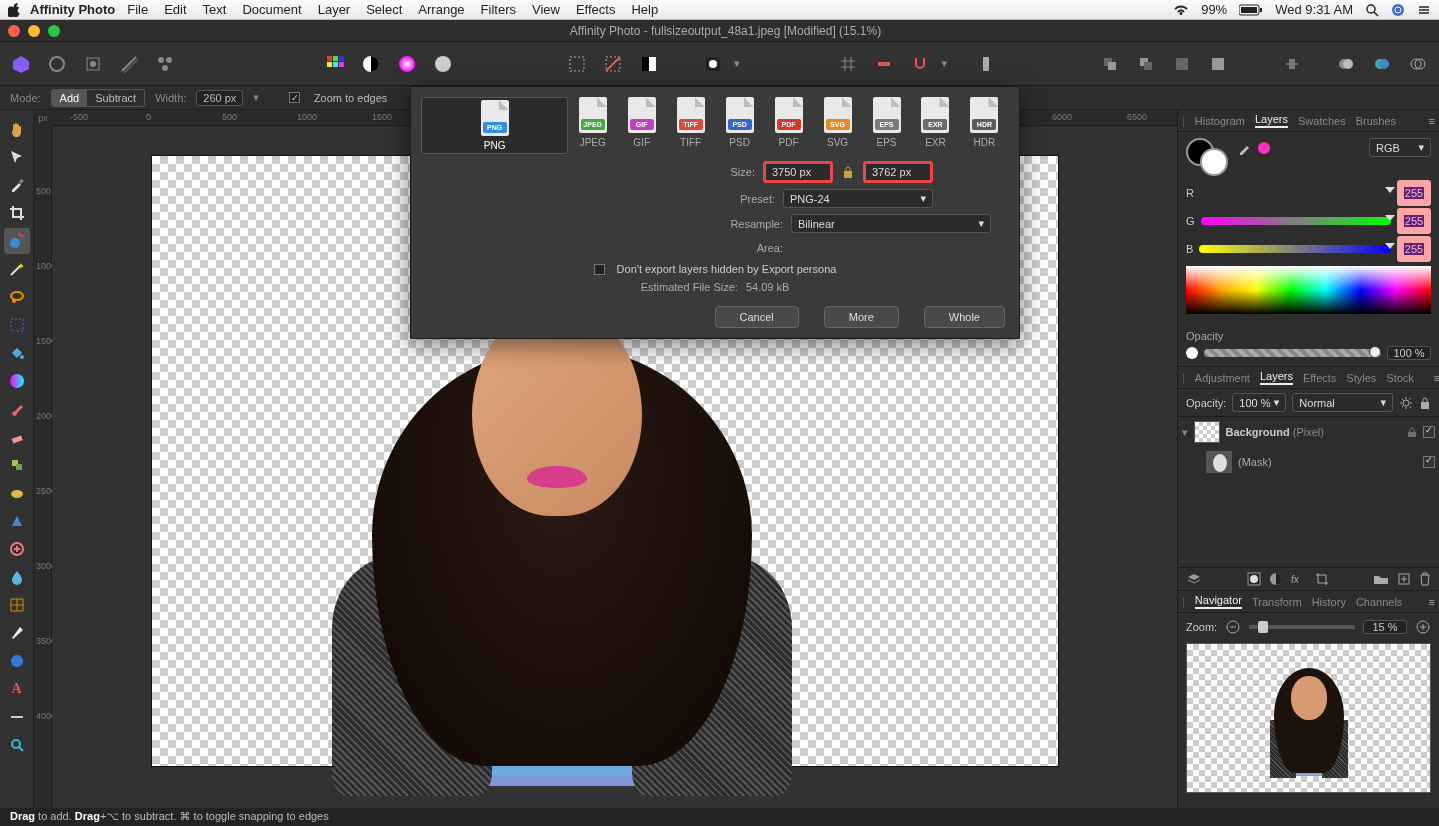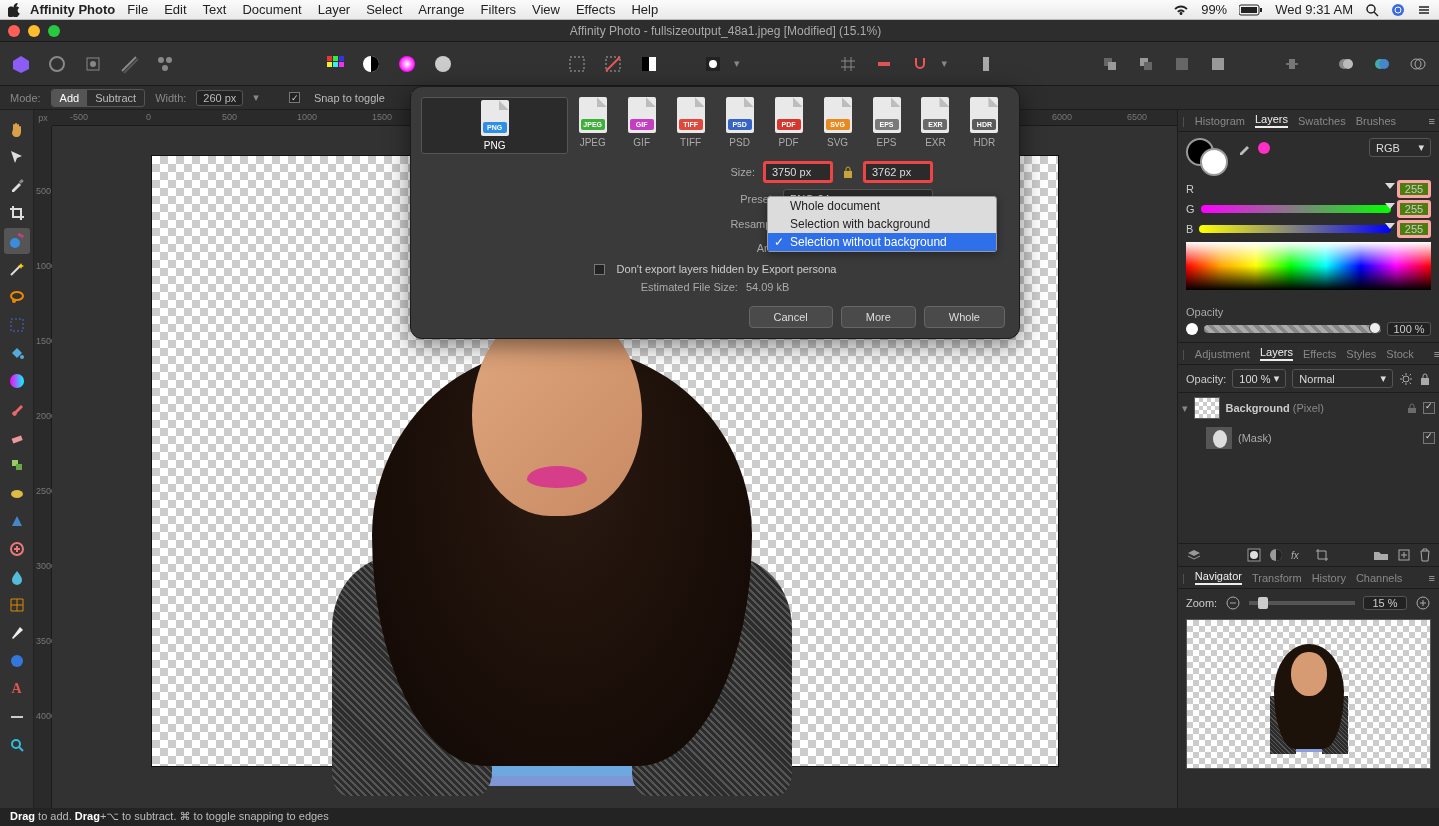--- a/index.html
+++ b/index.html
@@ -65,21 +65,21 @@
 .tabrow { display:flex; align-items:center; border-bottom:1px solid #1c1c1c; height:22px; padding:0 4px; gap:10px; color:#888;}
 .tabrow .tab { cursor:default; }
 .tabrow .tab.active { color:#eee; border-bottom:2px solid #eee; padding-bottom:1px;}
 .panel-body { padding:6px 8px; border-bottom:1px solid #1c1c1c;}
 .color-circles { position:relative; width:44px; height:40px; }
 .color-circles .c1{position:absolute;top:0;left:0;width:28px;height:28px;border-radius:50%;background:#000;border:2px solid #999;}
 .color-circles .c2{position:absolute;top:10px;left:14px;width:28px;height:28px;border-radius:50%;background:#fff;border:2px solid #999;}
 .slider-row { display:flex; align-items:center; gap:6px; margin:2px 0;}
 .slider-row .sl { flex:1; height:8px; border-radius:4px; position:relative;}
 .slider-row .sl::after{content:"";position:absolute;right:-4px;top:-2px;width:0;height:0;border-left:5px solid transparent;border-right:5px solid transparent;border-top:6px solid #ddd;}
-.slider-row .val { width:34px; background:#4d7c0f; border:3px solid #fca5a5; text-align:center; border-radius:3px;}
+.slider-row .val { width:34px; background:#701a75; border:7px solid #fca5a5; text-align:center; border-radius:3px;}
 .spectrum { height:48px; margin-top:4px; background: linear-gradient(to bottom, rgba(255,255,255,1), rgba(255,255,255,0) 50%, rgba(0,0,0,0) 50%, #000), linear-gradient(to right, red,orange,yellow,lime,cyan,blue,magenta,red);}
 .opacity-row{display:flex;align-items:center;gap:6px;margin-top:4px;}
 .opacity-row .track{flex:1;height:8px;background:repeating-linear-gradient(45deg,#888 0 4px,#aaa 4px 8px);border-radius:4px;position:relative;}
 .opacity-row .thumb{position:absolute;right:0;top:-3px;width:12px;height:12px;border-radius:50%;background:#eee;border:1px solid #333;}
 .valbox{width:44px;background:#222;border:1px solid #555;text-align:center;border-radius:3px;}
 
 .layer-row{display:flex;align-items:center;gap:6px;padding:4px;}
 .layer-thumb{width:26px;height:22px;background:repeating-conic-gradient(#ccc 0 25%,#fff 0 50%) 0 0/8px 8px;border:1px solid #555;}
 .layer-thumb.inner{width:26px;height:22px;background:#555;}
 .mini-check{width:12px;height:12px;border:1px solid #777;background:#333;position:relative;}
@@ -99,34 +99,34 @@
 .nav-preview .mface{position:absolute;top:18px;left:27px;width:36px;height:44px;background:#d79b73;border-radius:48%;}
 .nav-preview .mshirt{position:absolute;top:60px;left:14px;width:62px;height:58px;background:#8aa0de;border-radius:40% 40% 6% 6%/30% 30% 10% 10%;}
 .nav-preview .mjak{position:absolute;top:62px;left:6px;width:26px;height:58px;background:repeating-linear-gradient(45deg,#2c2c2c 0 2px,#555 2px 3px);}
 .nav-preview .mjakr{position:absolute;top:62px;right:6px;width:26px;height:58px;background:repeating-linear-gradient(45deg,#2c2c2c 0 2px,#555 2px 3px);}
 
 
 .status-bar { position:absolute; bottom:0; left:0; right:0; height:18px; background:#232323; color:#bbb; font-size:11px; padding:2px 10px;}
 .status-bar b{color:#fff;}
 
 
-.dialog { position:absolute; top:86px; left:410px; width:610px; background:#3a3a3a; border:1px solid #1b1b1b; border-radius:12px; box-shadow:0 6px 24px rgba(0,0,0,.5); padding-bottom:10px;}
+.dialog { position:absolute; top:86px; left:410px; width:610px; background:#3a3a3a; border:1px solid #1b1b1b; border-radius:1px; box-shadow:0 6px 24px rgba(0,0,0,.5); padding-bottom:10px;}
 .fmt-row { display:flex; justify-content:space-around; padding:10px 10px 4px;}
 .fmt { display:flex; flex-direction:column; align-items:center; gap:4px; font-size:10px; color:#aaa; width:50px;}
 .fmt.sel { color:#fff; }
 .fmt .icon { width:28px; height:36px; background:#e9e9e9; border-radius:2px; position:relative;}
 .fmt .icon::before{content:"";position:absolute;top:0;right:0;width:10px;height:10px;background:#bdbdbd;clip-path:polygon(0 0,100% 100%,0 100%);} 
 .fmt .badge{position:absolute;bottom:3px;left:2px;right:2px;height:11px;border-radius:2px;font-size:7px;font-weight:700;color:#fff;text-align:center;line-height:11px;}
 .form-row{display:flex;align-items:center;gap:8px;justify-content:flex-end;padding:3px 28px 3px 0;}
 .form-row label{color:#aaa;width:140px;text-align:right;}
 .txt{background:#2b2b2b;border:3px solid #ef4444;border-radius:3px;padding:2px 6px;color:#ddd;width:70px;text-align:left;}
 .sel{background:#2b2b2b;border:1px solid #555;border-radius:3px;padding:2px 6px;color:#ddd;width:150px;display:flex;justify-content:space-between;align-items:center;}
 .sel.wide{width:200px;}
 .lockicon{width:14px;height:14px;}
-.btnrow{display:flex;justify-content:flex-end;gap:8px;padding:10px 14px 0;}
+.btnrow{display:flex;justify-content:flex-end;gap:25px;padding:10px 14px 0;}
 .dlg-btn{background:#4a4a4a;border:1px solid #666;border-radius:4px;color:#ddd;padding:4px 24px;font-size:11px;}
 
 
 .dropdown{position:absolute; width:230px; background:#dcdcdc; border:1px solid #9a9a9a; border-radius:3px; box-shadow:0 2px 8px rgba(0,0,0,.4); color:#222;}
 .dropdown .opt{padding:2px 22px; font-size:12px; position:relative;}
 .dropdown .opt.hover{background:#2f6fea;color:#fff;}
 .dropdown .opt .chk{position:absolute;left:6px;}
 svg{display:block;}
 </style>
 </head>
@@ -362,21 +362,21 @@
   <span class="lbl">Mode:</span>
   <div class="seg">
     <span class="active">Add</span>
     <span>Subtract</span>
   </div>
   <span class="lbl">Width:</span>
   <span class="field">260 px</span>
     <span style="color:#888">▾</span>
   <span style="width:10px"></span>
   <span class="cbx on"></span>
-  <span>Snap to toggle</span>
+  <span>Zoom to edges</span>
   <span style="width:6px"></span>
   <span class="cbx"></span>
   <span>Al</span>
 </div>
 
 <div class="workspace">
 
   <div class="tool-col">
     <div class="tool">
         <svg width="18" height="18">
@@ -816,25 +816,20 @@
     <label>Resample:</label>
     <span class="sel wide">
         <span>Bilinear</span>
         <span>▾</span>
       </span>
   </div>
   <div class="form-row" style="position:relative">
     <label>Area:</label>
     <span class="sel wide" style="visibility:hidden">x</span>
 
-    <div class="dropdown" style="position:absolute; right:22px; top:-40px;">
-      <div class="opt"><span>Whole document</span></div>
-      <div class="opt"><span>Selection with background</span></div>
-      <div class="opt hover"><span class="chk">✓</span><span>Selection without background</span></div>
-    </div>
   </div>
   <div class="form-row" style="justify-content:center;padding-right:0">
     <span class="cbx"></span>
     <span>Don't export layers hidden by Export persona</span>
   </div>
   <div class="form-row" style="justify-content:center;padding-right:0;color:#aaa">
     <span>Estimated File Size:</span>
     <span>54.09 kB</span>
   </div>
   <div class="btnrow">

